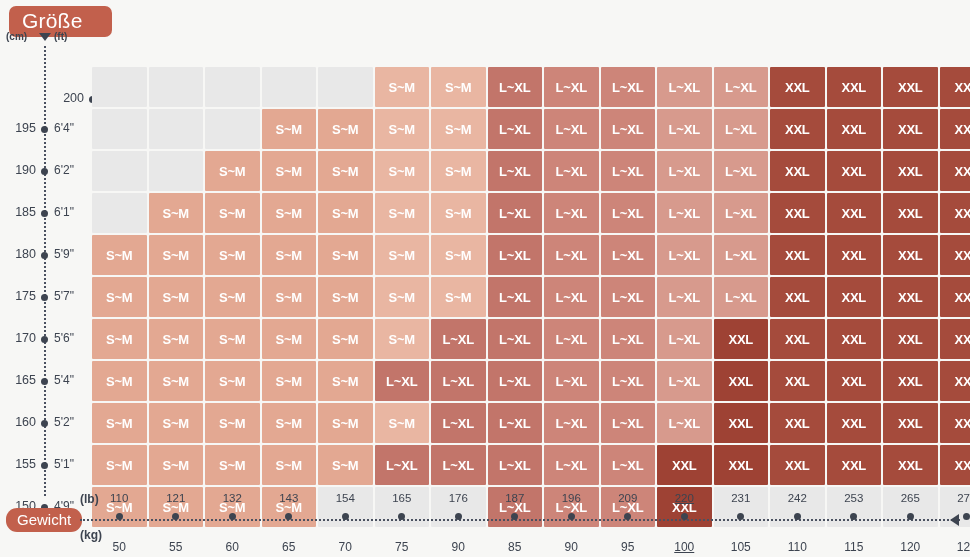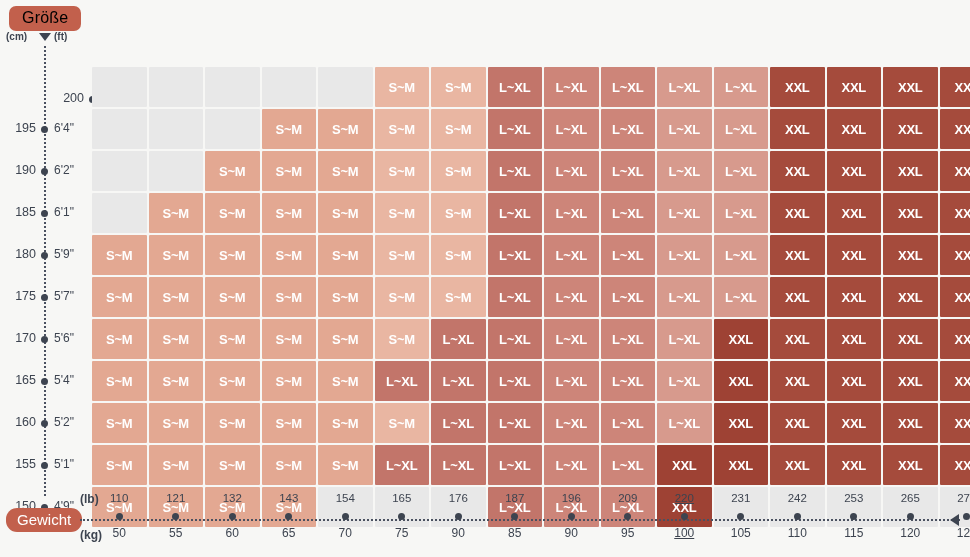--- a/index.html
+++ b/index.html
@@ -8,24 +8,24 @@
     background:#f7f7f5;
     font-family:"Liberation Sans", sans-serif;
     overflow:hidden;
     position:relative;
     color:#3d4450;
   }
 
   
   #height-badge{
     position:absolute;left:9px;top:6px;
-    background:#c2604c;color:#000000;
+    background:#c2604c;color:#ffffff;
     border-radius:7px;
-    padding:3px 13px 4px 13px;
-    font-size:16px;letter-spacing:.2px;
+    padding:3px 29px 4px 13px;
+    font-size:21px;letter-spacing:.2px;
     font-family:"Liberation Sans", sans-serif;
   }
 
   
   #unit-cm,#unit-ft{
     position:absolute;top:31px;
     font-size:10px;font-weight:bold;color:#3d4450;
   }
   #unit-cm{left:6px;}
   #unit-ft{left:54px;}
@@ -113,21 +113,21 @@
   #unit-lb{top:492px;}
   #unit-kg{top:528px;}
 
   .xtick{position:absolute;top:492px;width:60px;text-align:center;}
   .xtick .lb{font-size:11.5px;color:#3d4450;display:block;height:16px;}
   .xtick .dot{
     display:block;margin:5px auto 0 auto;
     width:7px;height:7px;border-radius:50%;
     background:#3d4450;
   }
-  .xtick .kg{font-size:12px;color:#3d4450;display:block;margin-top:6px;}
+  .xtick .kg{font-size:12px;color:#3d4450;display:block;margin-top:20px;}
 </style>
 </head>
 <body>
 
 <div id="height-badge">Größe</div>
 <div id="unit-cm">(cm)</div>
 <div id="y-arrow"></div>
 <div id="unit-ft">(ft)</div>
 <div id="y-axis-line"></div>
 <div id="y-ticks">

